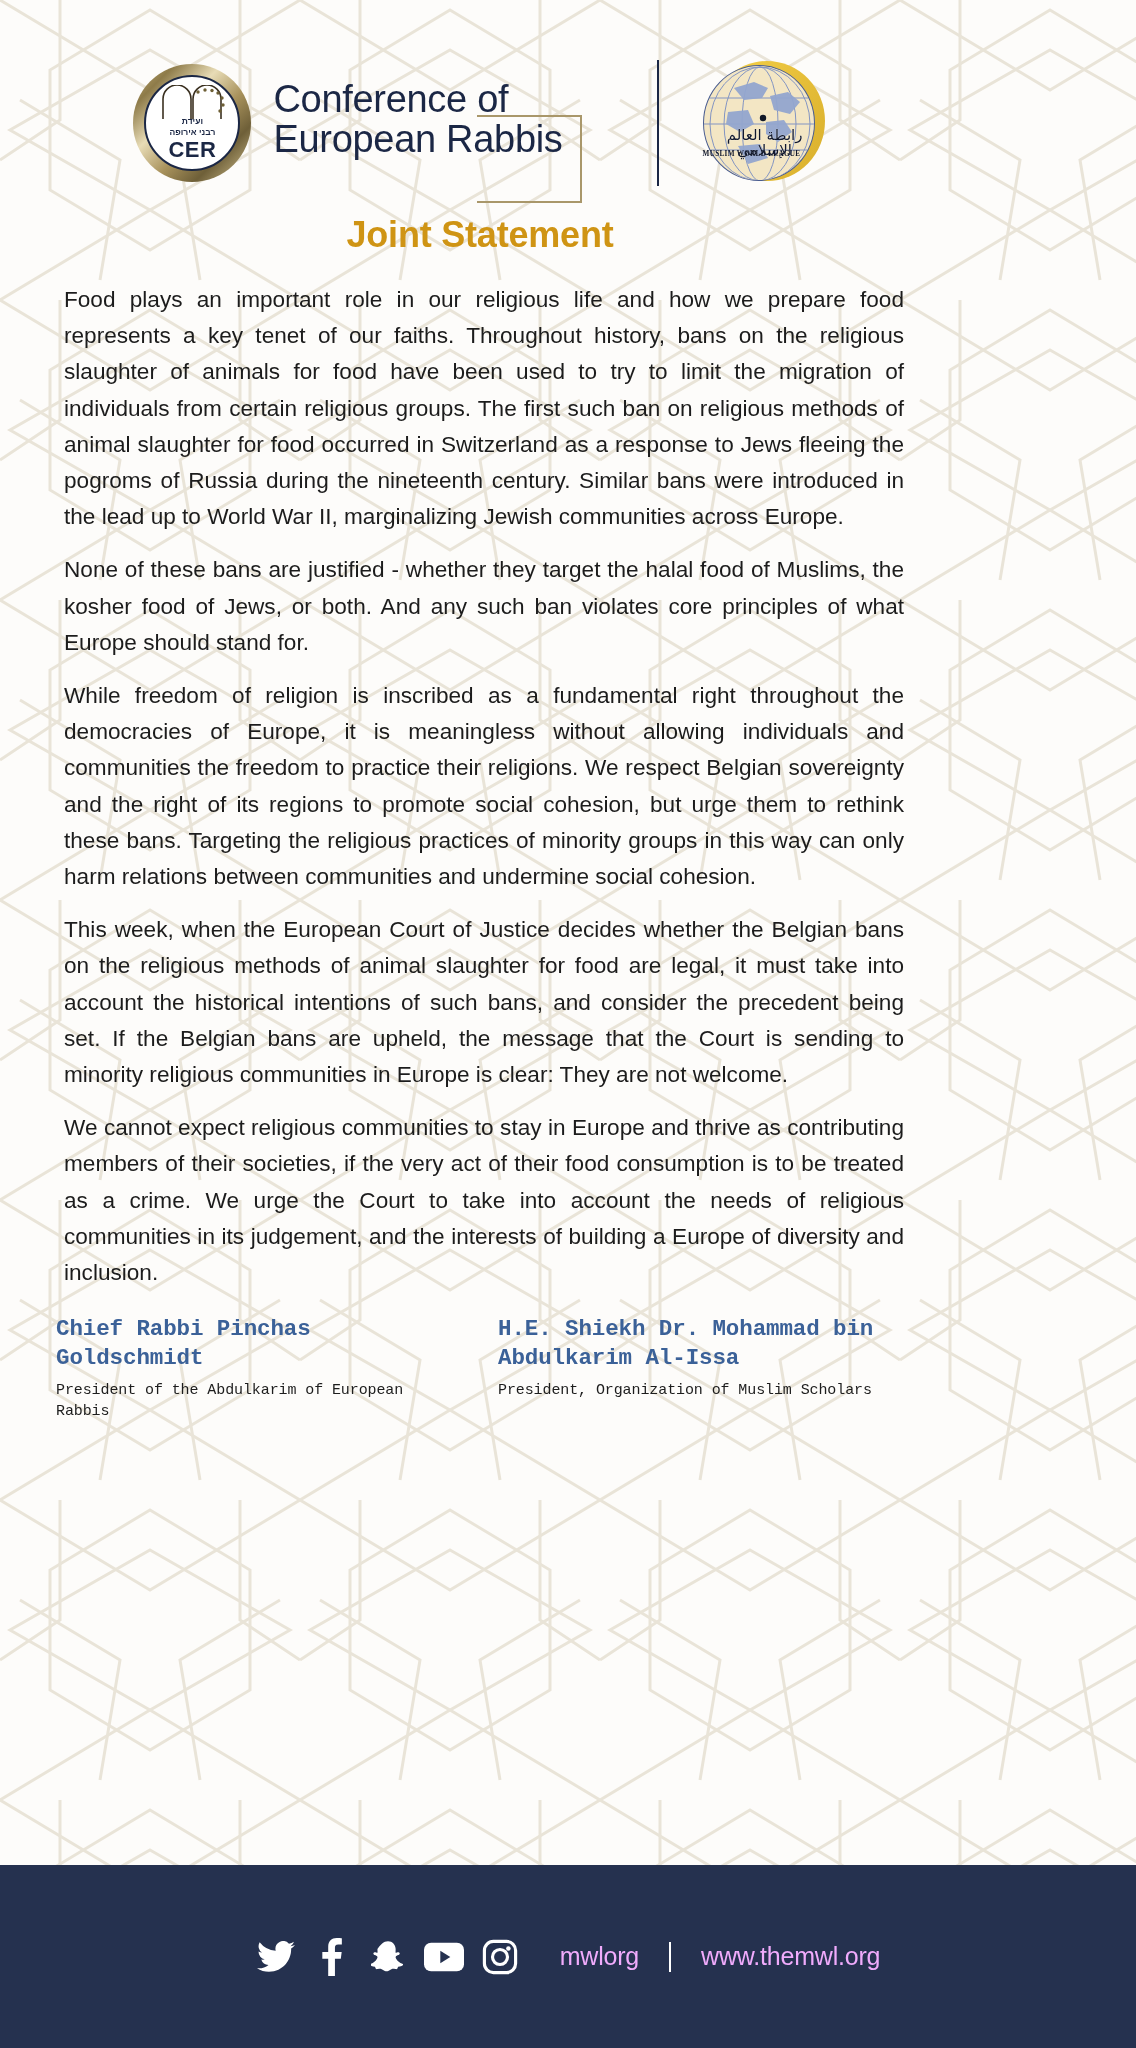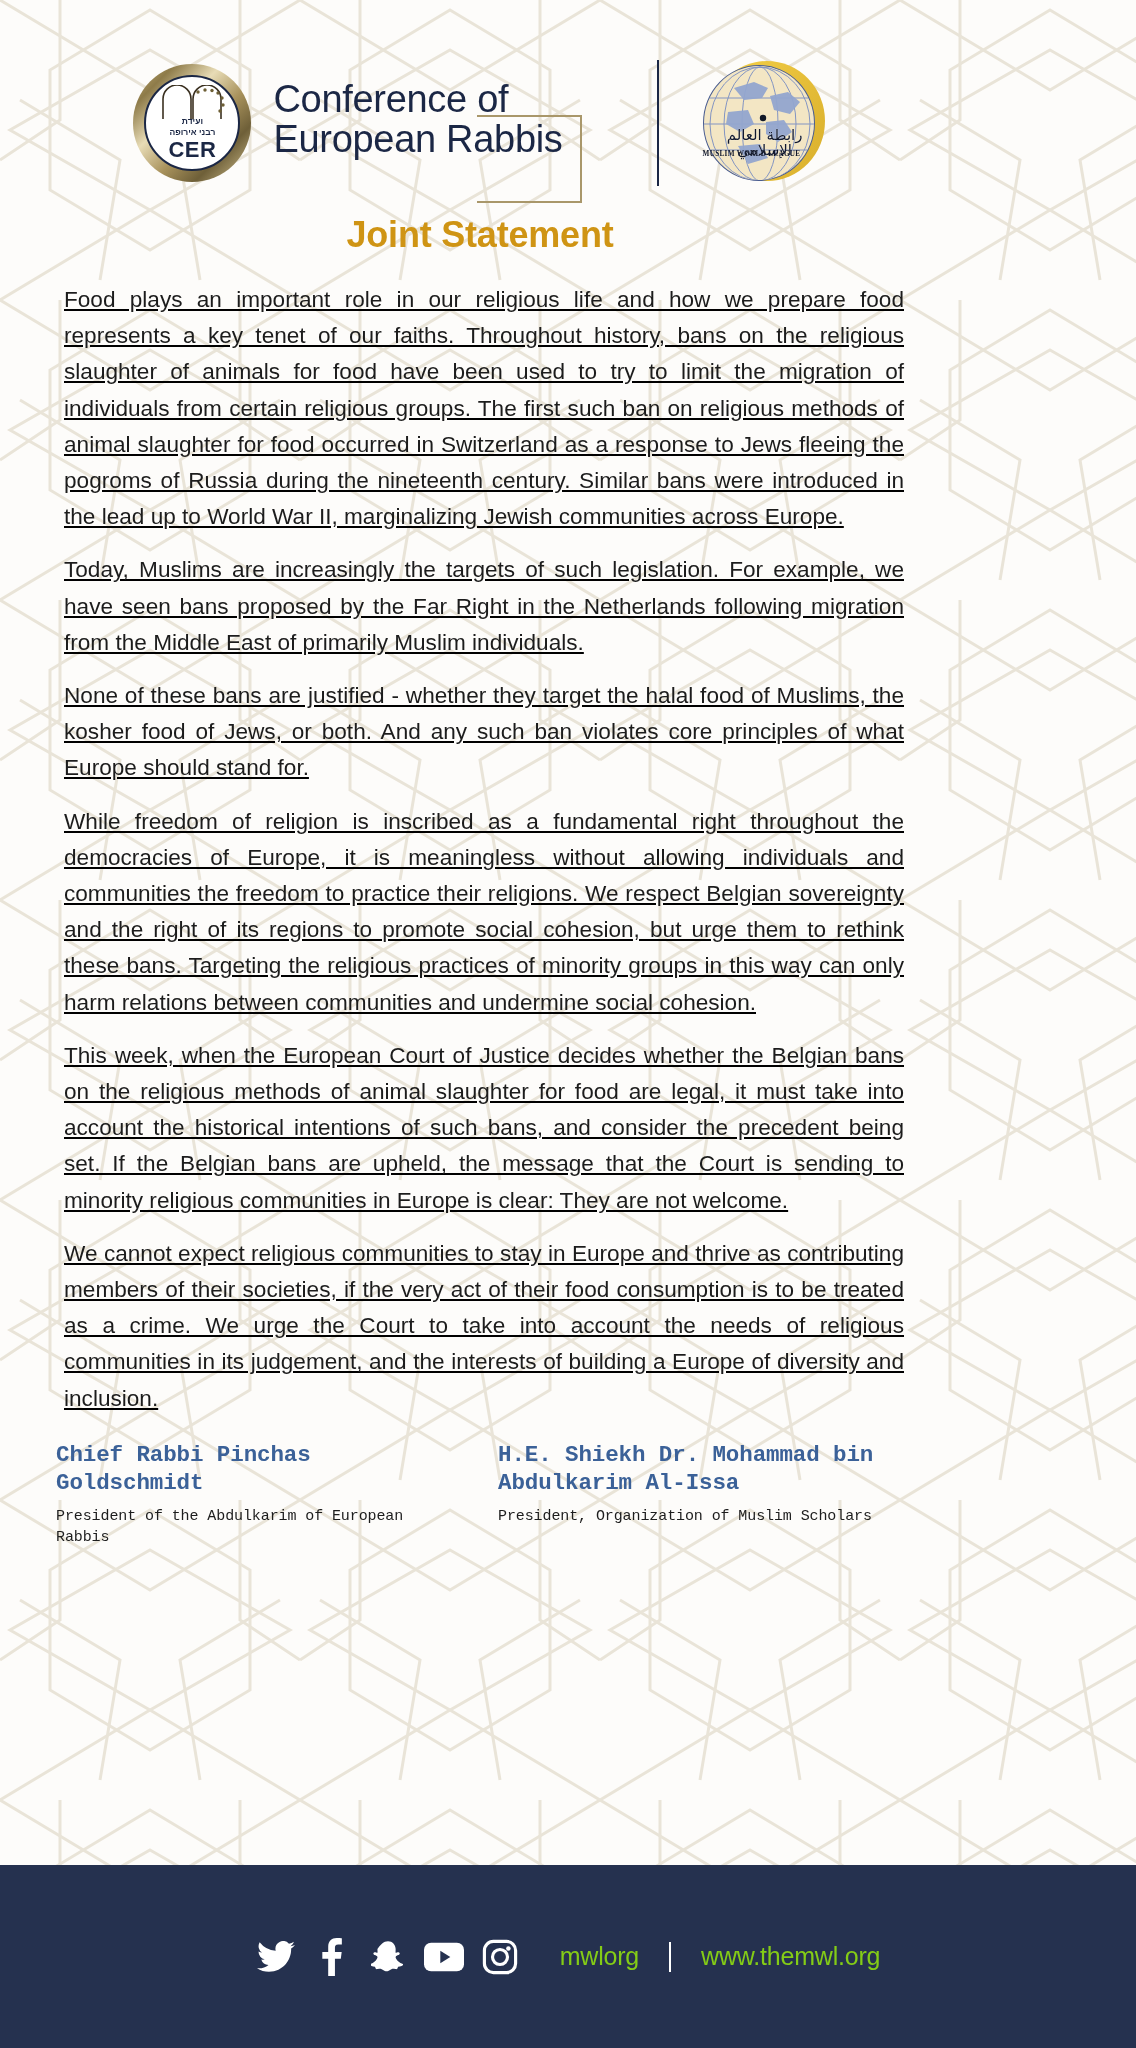--- a/index.html
+++ b/index.html
@@ -208,21 +208,20 @@
     font-weight: bold;
     color: #cf9414;
     letter-spacing: -0.2px;
     margin-top: 14px;
     margin-bottom: 26px;
   }
 
   
   .body-text {
     padding: 0 56px 0 64px;
-    text-decoration: underline;
   }
   .para {
     text-align: justify;
     text-justify: inter-word;
     font-size: 22.6px;
     line-height: 36.2px;
     color: #1c1c1c;
     margin-bottom: 17px;
     font-weight: 400;
   }
@@ -292,21 +291,21 @@
     font-size: 25px;
     letter-spacing: -0.2px;
   }
   .footer-sep {
     width: 2px;
     height: 30px;
     background: #ffffff;
     margin: 0 30px;
     display: inline-block;
   }
-  .footer-link { color: #84cc16; text-decoration: none; }
+  .footer-link { color: #f0abfc; text-decoration: none; }
 </style>
 </head>
 <body>
 
 <div id="page">
 
   <svg id="watermark" viewBox="0 0 1136 2048" preserveAspectRatio="none" aria-hidden="true">
     <defs>
       <pattern id="geo" width="300" height="300" patternUnits="userSpaceOnUse">
         <g fill="none" stroke="#e6e0d2" stroke-width="3">
@@ -386,21 +385,20 @@
         </div>
         <div class="mwl-arabic">رابطة العالم الإسلامي</div>
         <div class="mwl-en">MUSLIM WORLD LEAGUE</div>
       </div>
     </div>
 
     <div class="doc-title">Joint Statement</div>
 
     <div class="body-text">
       <p class="para">Food plays an important role in our religious life and how we prepare food represents a key tenet of our faiths. Throughout history, bans on the religious slaughter of animals for food have been used to try to limit the migration of individuals from certain religious groups. The first such ban on religious methods of animal slaughter for food occurred in Switzerland as a response to Jews fleeing the pogroms of Russia during the nineteenth century. Similar bans were introduced in the lead up to World War II, marginalizing Jewish communities across Europe.</p>
-      <p class="para">Today, Muslims are increasingly the targets of such legislation. For example, we have seen bans proposed by the Far Right in the Netherlands following migration from the Middle East of primarily Muslim individuals.</p>
       <p class="para">None of these bans are justified - whether they target the halal food of Muslims, the kosher food of Jews, or both. And any such ban violates core principles of what Europe should stand for.</p>
       <p class="para">While freedom of religion is inscribed as a fundamental right throughout the democracies of Europe, it is meaningless without allowing individuals and communities the freedom to practice their religions. We respect Belgian sovereignty and the right of its regions to promote social cohesion, but urge them to rethink these bans. Targeting the religious practices of minority groups in this way can only harm relations between communities and undermine social cohesion.</p>
       <p class="para">This week, when the European Court of Justice decides whether the Belgian bans on the religious methods of animal slaughter for food are legal, it must take into account the historical intentions of such bans, and consider the precedent being set. If the Belgian bans are upheld, the message that the Court is sending to minority religious communities in Europe is clear: They are not welcome.</p>
       <p class="para">We cannot expect religious communities to stay in Europe and thrive as contributing members of their societies, if the very act of their food consumption is to be treated as a crime. We urge the Court to take into account the needs of religious communities in its judgement, and the interests of building a Europe of diversity and inclusion.</p>
     </div>
 
     <div class="signatures">
       <div class="sig-col left">
         <div class="sig-name">Chief Rabbi Pinchas Goldschmidt</div>
         <div class="sig-role">President of the Abdulkarim of European Rabbis</div>

